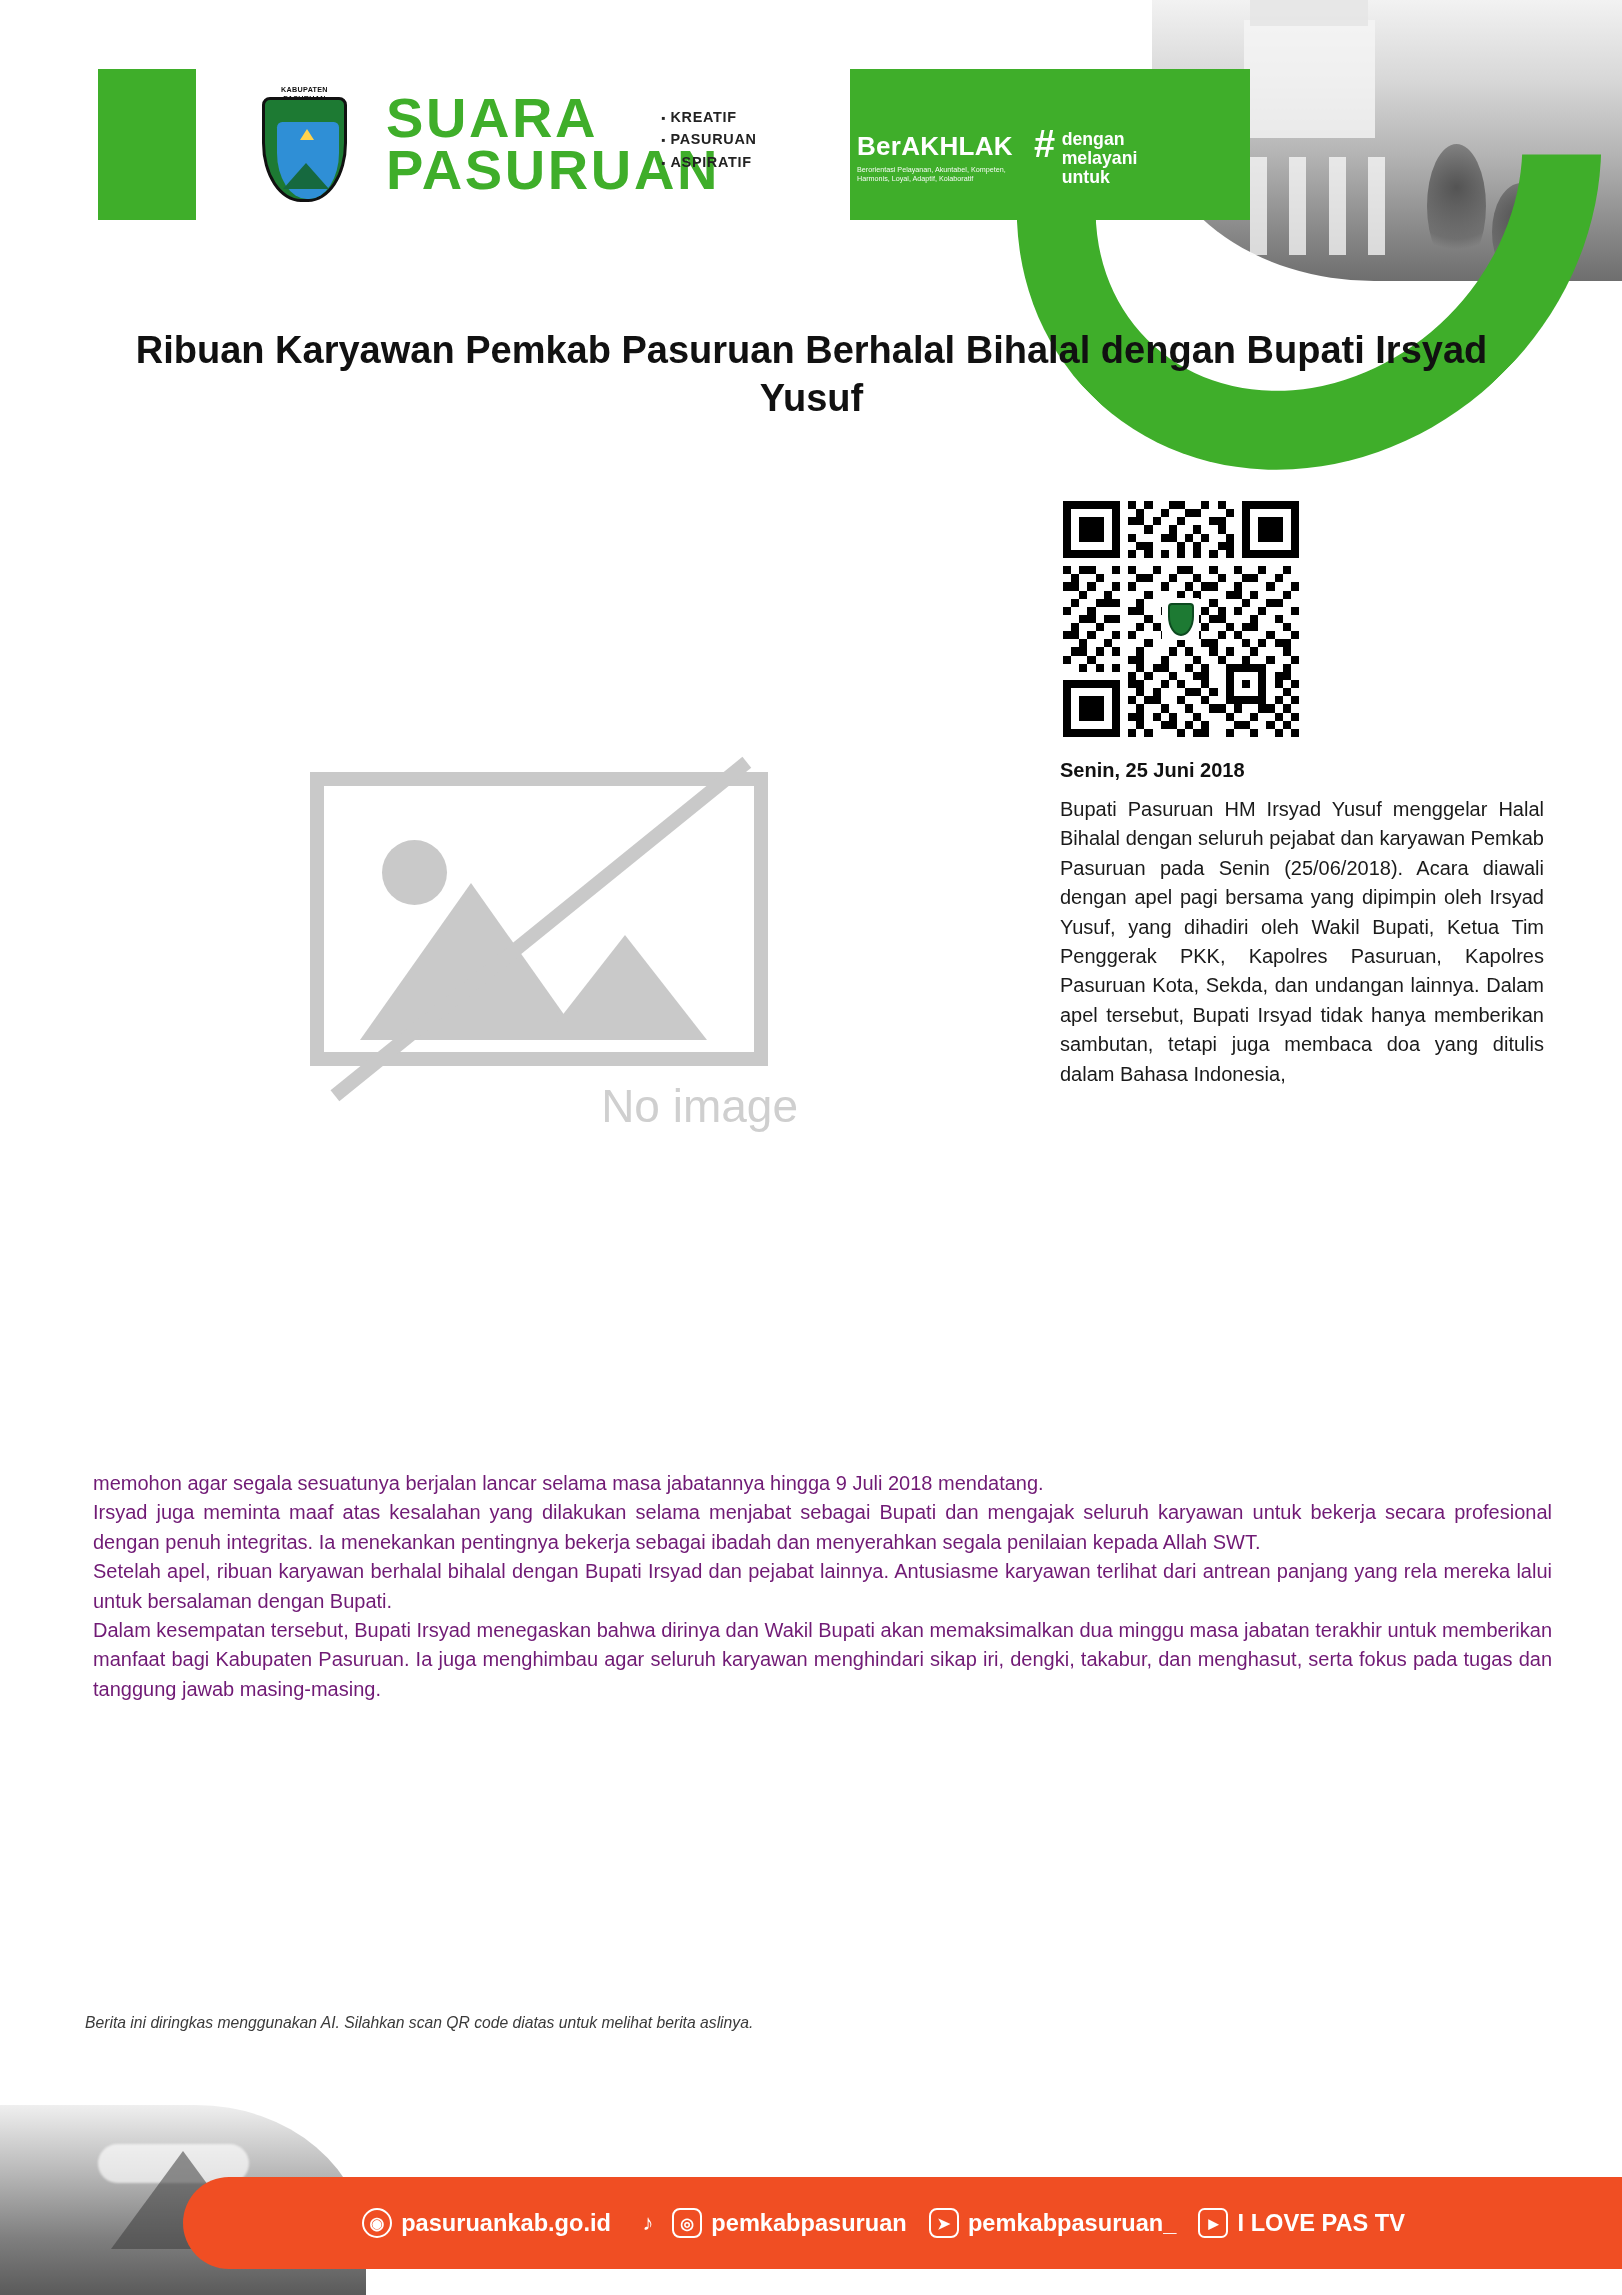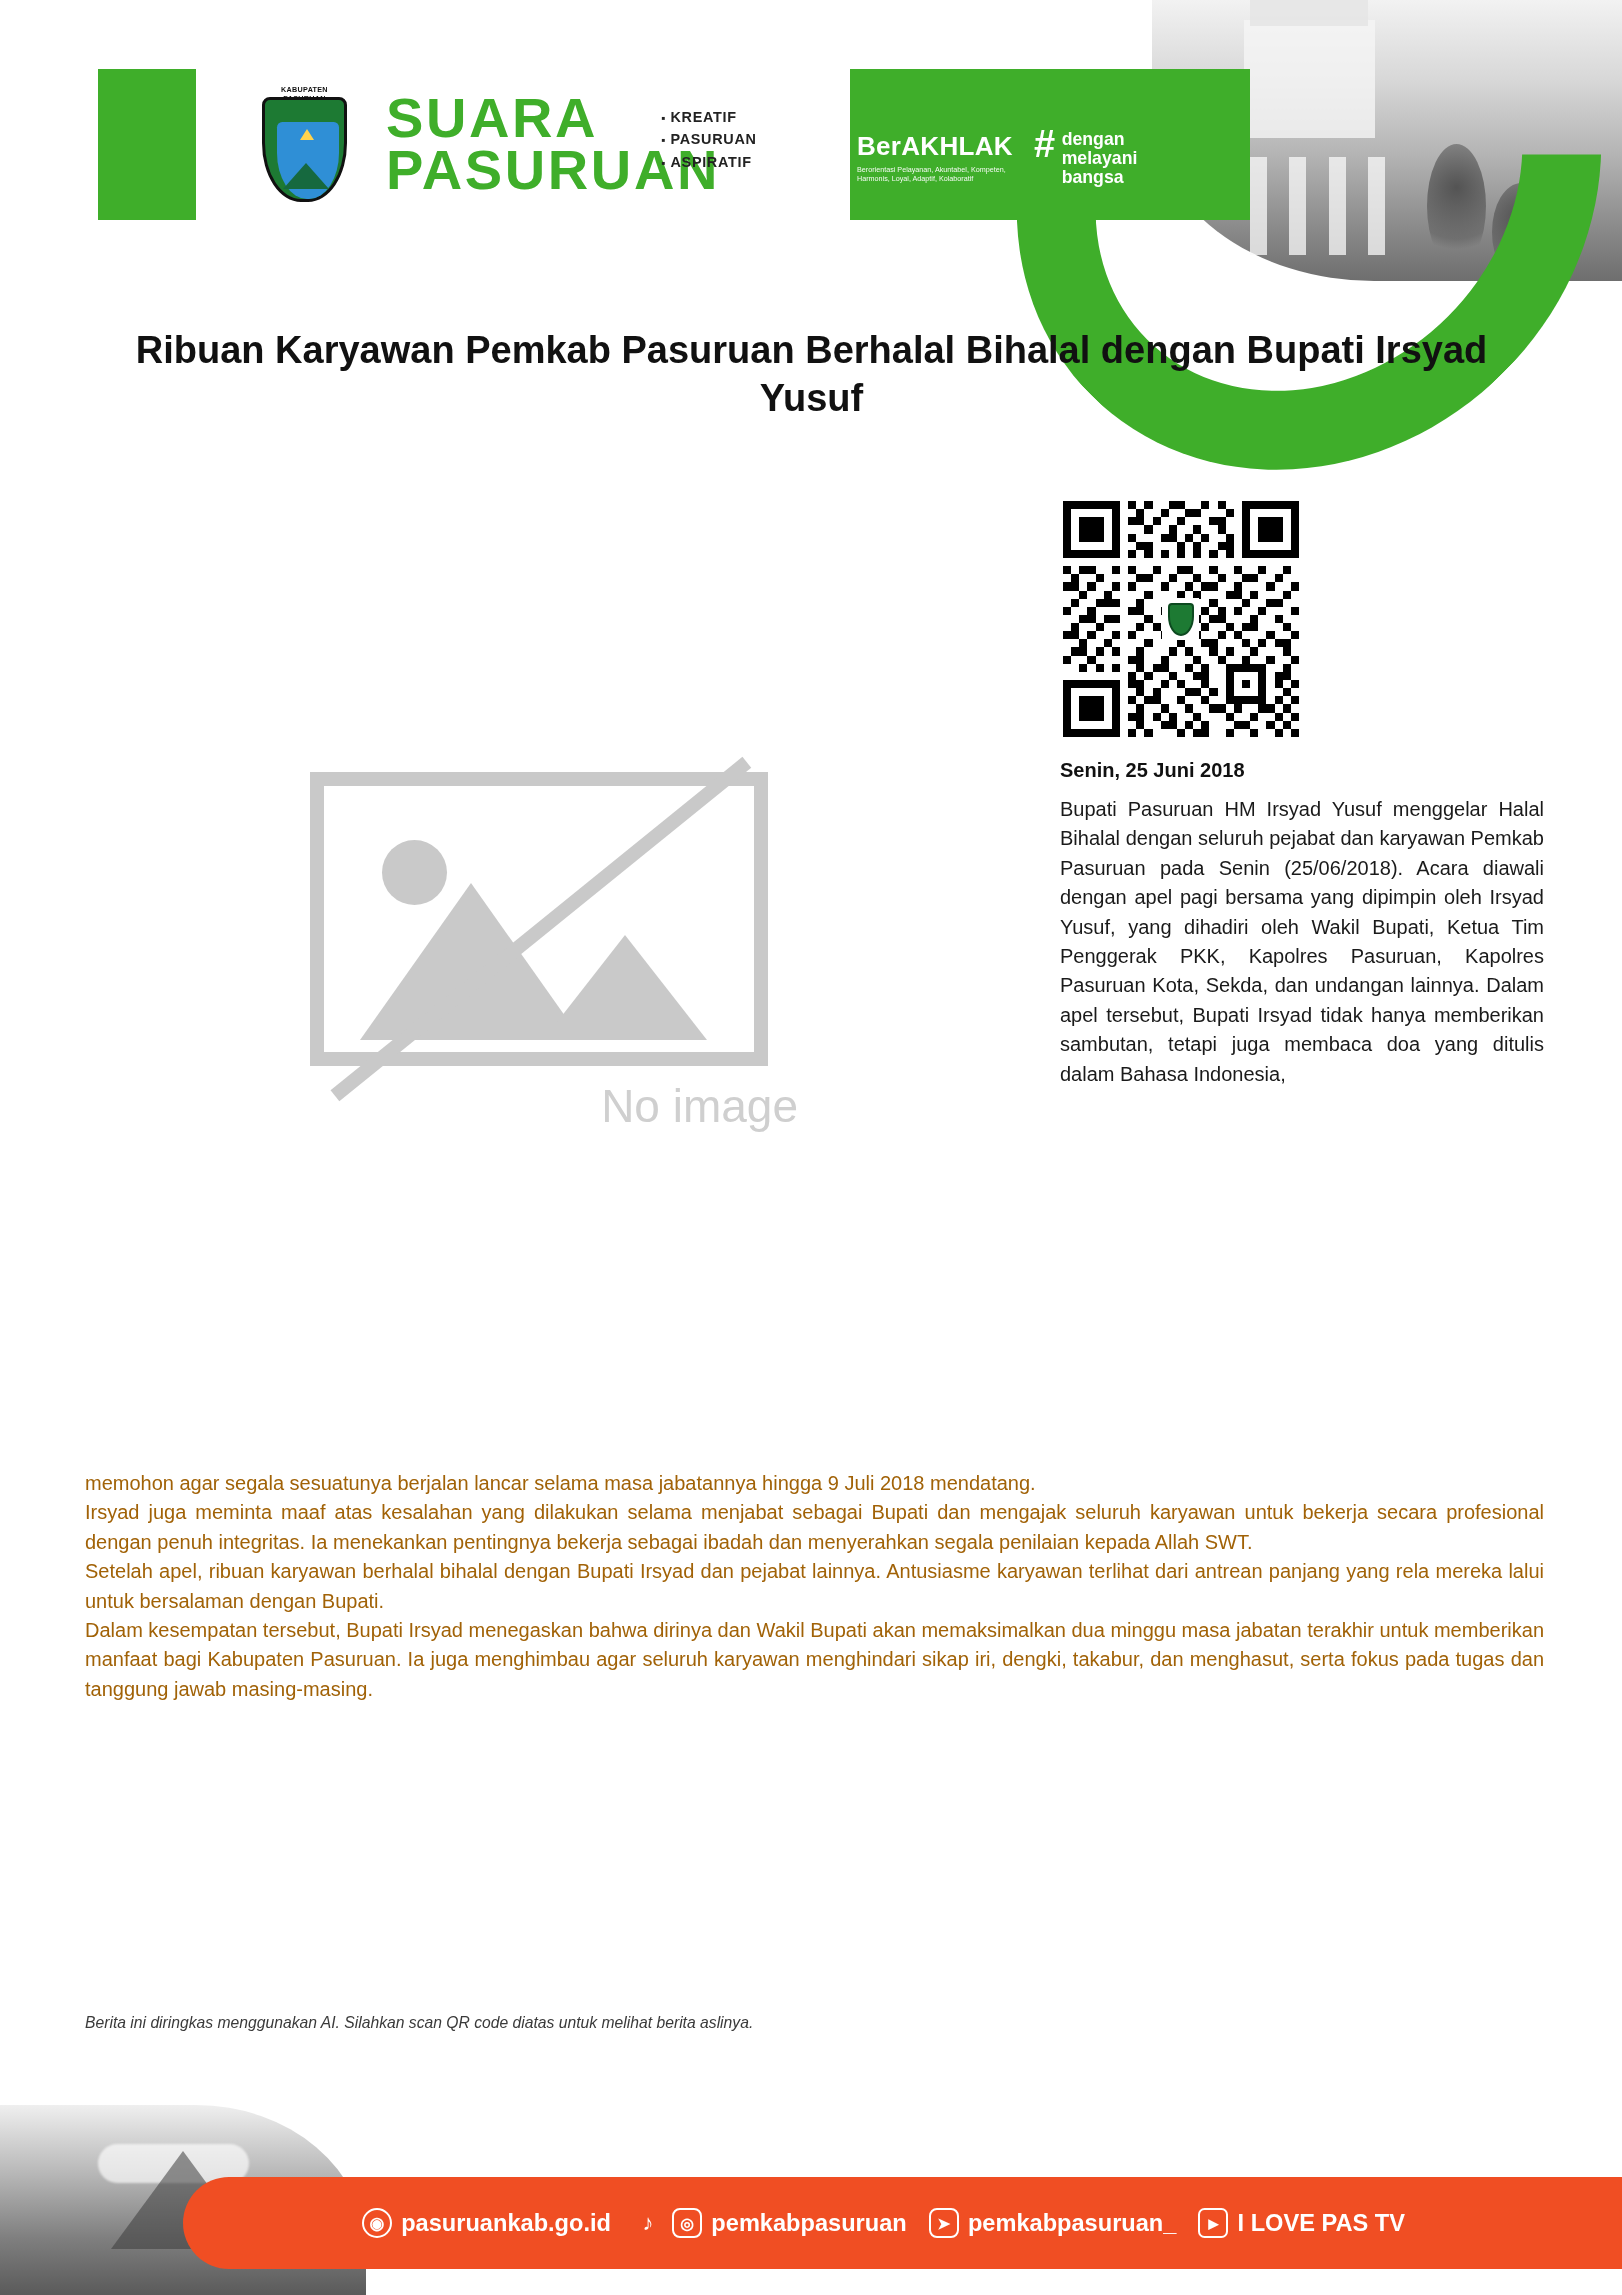--- a/index.html
+++ b/index.html
@@ -300,26 +300,26 @@
     position: absolute;
     left: 1060px; top: 795px;
     width: 484px;
     font-size: 20px;
     line-height: 1.47;
     text-align: justify;
     color: #1a1a1a;
   }
   .body-text {
     position: absolute;
-    left: 85px; top: 1469px;
+    left: 93px; top: 1469px;
     width: 1459px;
     font-size: 20px;
     line-height: 1.47;
     text-align: justify;
-    color: #a16207;
+    color: #701a75;
   }
   .body-text p { margin: 0 0 0 0; }
   .disclaimer {
     position: absolute;
     left: 85px; top: 2002px;
     width: 1459px;
     font-size: 15.7px;
     font-style: italic;
     color: #3a3a3a;
     margin-top: 12px;
@@ -450,21 +450,21 @@
   <div class="berakhlak">
     <div class="b-main">BerAKHLAK</div>
     <div class="b-sub">Berorientasi Pelayanan, Akuntabel, Kompeten, Harmonis, Loyal, Adaptif, Kolaboratif</div>
   </div>
 
   <div class="bangga">
     <div class="hash">#</div>
     <div class="words">
       <div>dengan</div>
       <div>melayani</div>
-      <div>bangsa</div>
+      <div>untuk</div>
     </div>
   </div>
 </div>
 
 <div class="title">Ribuan Karyawan Pemkab Pasuruan Berhalal Bihalal dengan Bupati Irsyad Yusuf</div>
 
 <div class="qr-wrap">
   <svg width="236" height="236" viewBox="0 0 29 29" shape-rendering="crispEdges">
     <rect width="29" height="29" fill="#ffffff"></rect>
     <g fill="#000000">

